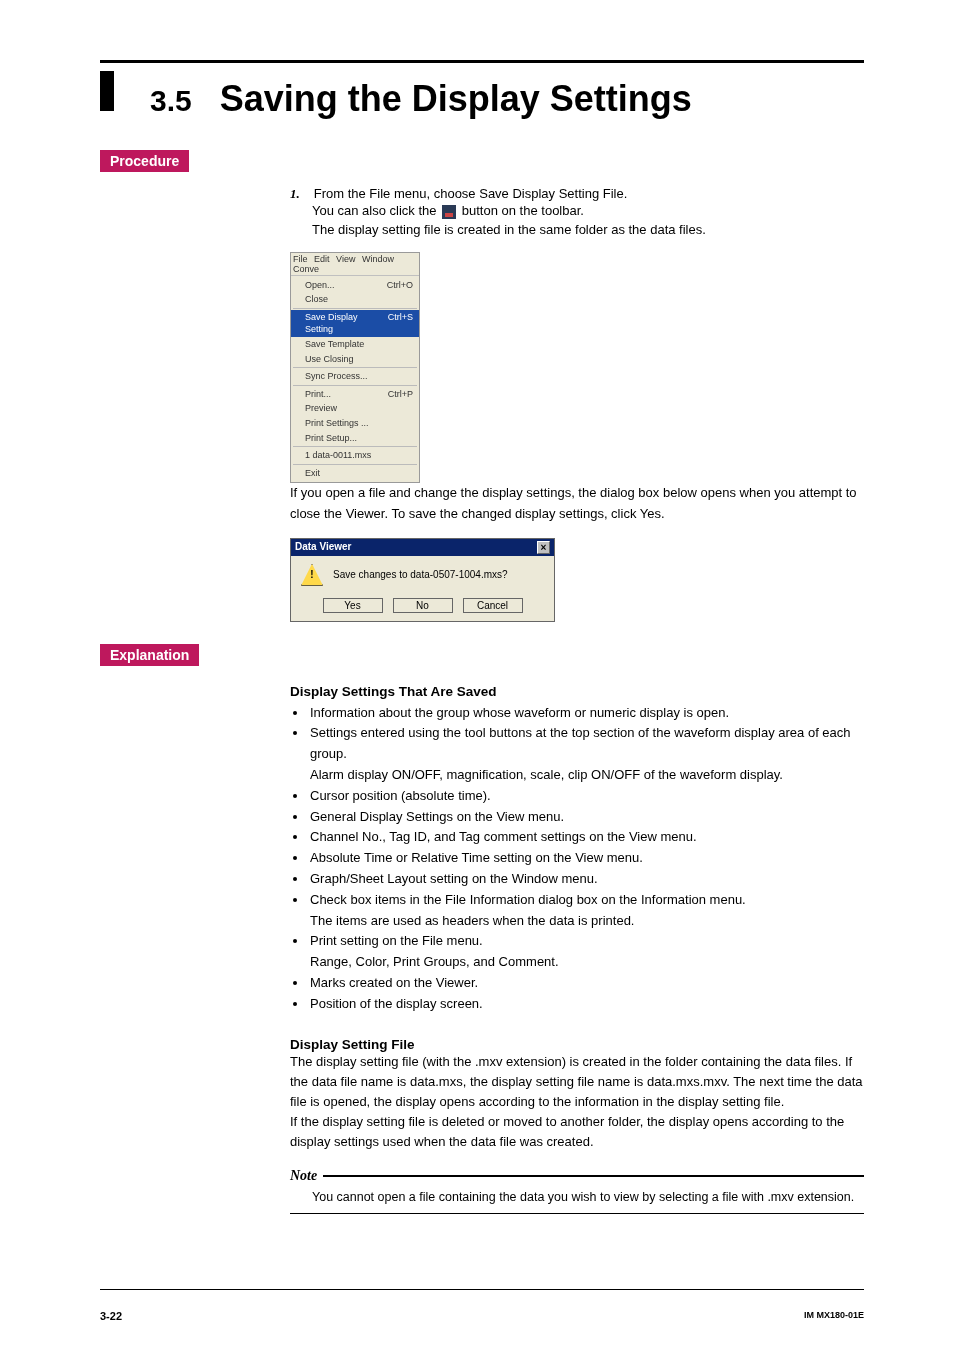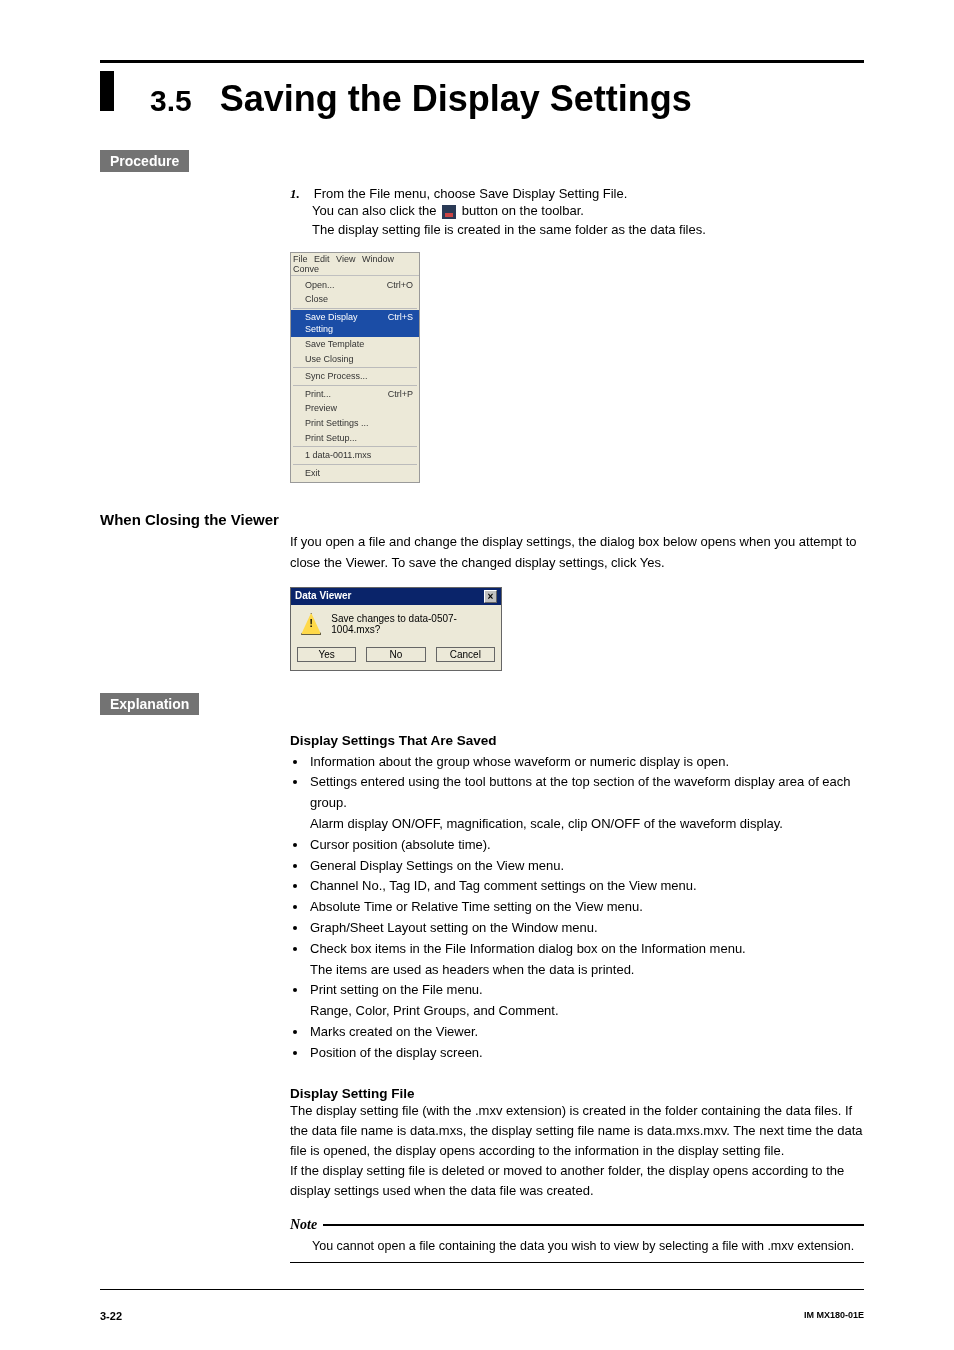--- a/index.html
+++ b/index.html
@@ -36,21 +36,21 @@
   .title-number {
     font-size: 30px;
     font-weight: bold;
   }
   .title-text {
     font-size: 36px;
     font-weight: bold;
   }
   .section-tag {
     display: inline-block;
-    background: #737373;
+    background: #be185d;
     color: #fff;
     font-weight: bold;
     font-size: 14px;
     padding: 3px 10px;
   }
   .body-indent {
     margin-left: 190px;
   }
   .step-row {
     display: flex;
@@ -122,21 +122,21 @@
     font-size: 13px;
     line-height: 1.55;
   }
   .para.body-full {
     margin-left: 190px;
   }
 
   
   .dialog {
     margin-top: 14px;
-    width: 212px;
+    width: 265px;
     border: 1px solid #666;
     font-size: 10px;
     background: #ece9d8;
   }
   .dialog-title {
     background: #0a246a;
     color: #fff;
     padding: 2px 4px;
     display:flex;
     justify-content:space-between;
@@ -319,21 +319,20 @@
             </div>
             <div class="faux-sep"></div>
             <div class="faux-item">
               <span>Exit</span>
             </div>
           </div>
       </div>
     </div>
   </div>
 
-  <div class="subheading">When Closing the Viewer</div>
   <div class="para body-full">If you open a file and change the display settings, the dialog box below opens when you attempt to close the Viewer. To save the changed display settings, click Yes.</div>
 
   <div class="body-indent">
     <div class="dialog">
       <div class="dialog-title">
         <span>Data Viewer</span>
         <span class="dialog-close">×</span>
       </div>
       <div class="dialog-body">
         <span class="warn-icon">!</span>

